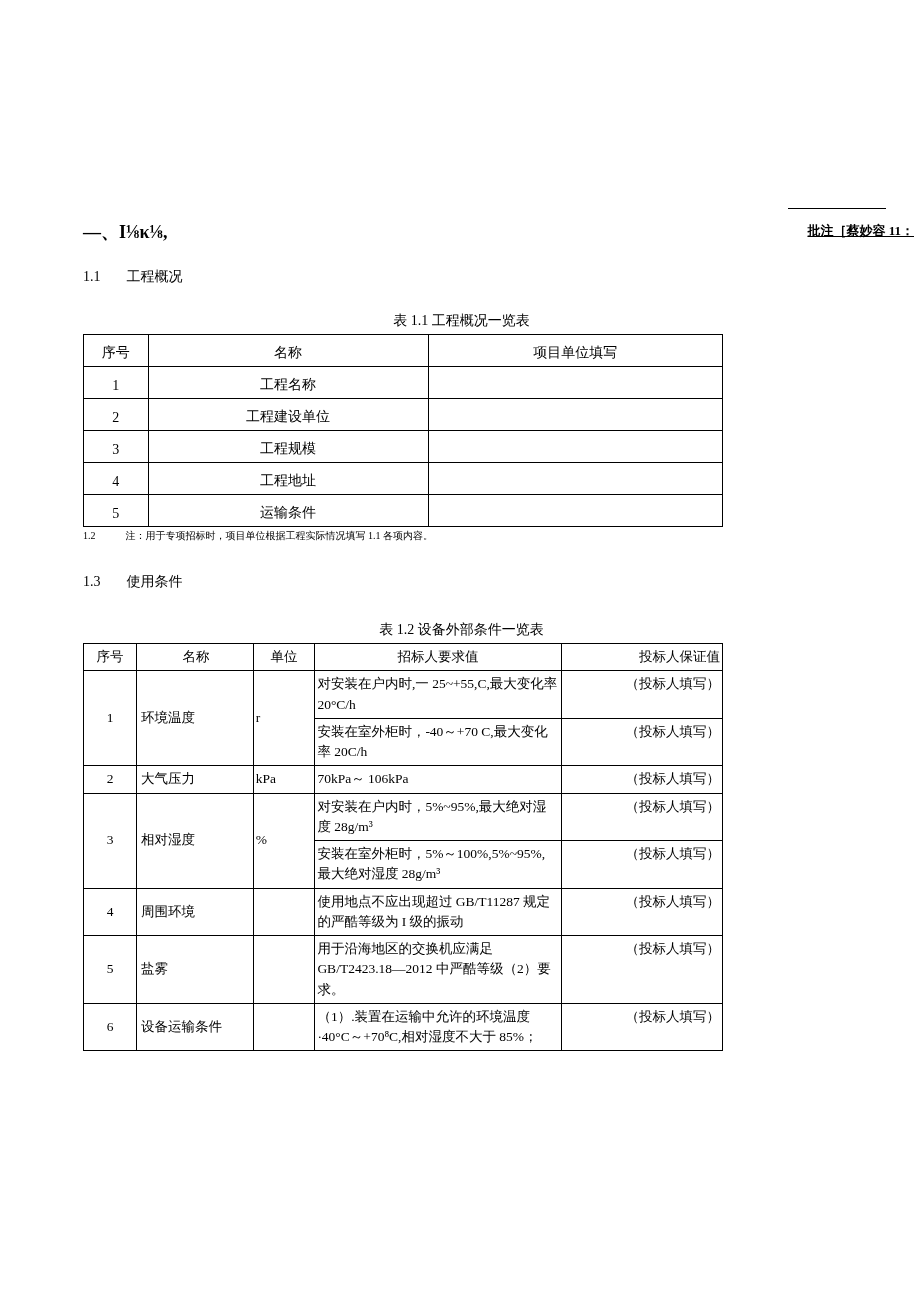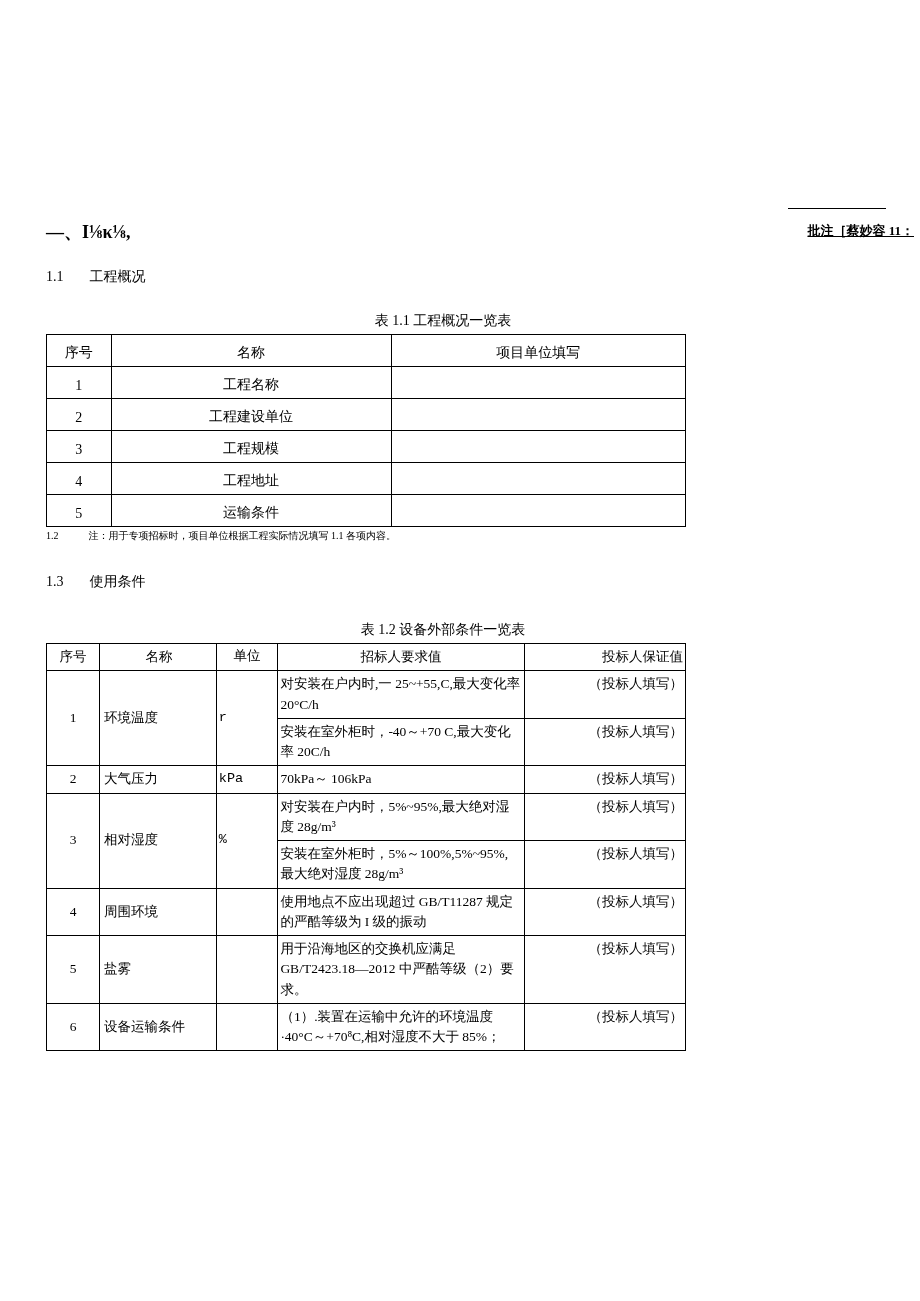--- a/index.html
+++ b/index.html
@@ -6,21 +6,21 @@
     body {
       background: #ffffff;
       font-family: "SimSun", "宋体", serif;
       font-size: 14px;
       color: #000;
       width: 920px;
       height: 1301px;
       position: relative;
     }
     .page {
-      padding: 220px 80px 60px 46px;
+      padding: 220px 80px 60px 83px;
       width: 100%;
     }
     .comment-line {
       position: absolute;
       top: 208px;
       right: 34px;
       width: 98px;
       border-top: 1px solid #000;
     }
     .comment-text {
@@ -97,21 +97,21 @@
       vertical-align: top;
       line-height: 1.5;
     }
     table.t2 th {
       text-align: center;
       font-weight: normal;
       vertical-align: middle;
     }
     table.t2 .c-seq { width: 50px; text-align: center; vertical-align: middle; }
     table.t2 .c-name { width: 110px; vertical-align: middle; padding-left: 4px; }
-    table.t2 .c-unit { width: 58px; vertical-align: middle; font-family: Liberation Mono, monospace; }
+    table.t2 .c-unit { width: 58px; vertical-align: middle; }
     table.t2 .c-req { width: 232px; }
     table.t2 .c-guar { width: 152px; text-align: right; vertical-align: top; }
   </style>
 </head>
 <body>
 
 <div class="comment-line"></div>
 <div class="comment-text">批注［蔡妙容 11：</div>
 
 <div class="page">

